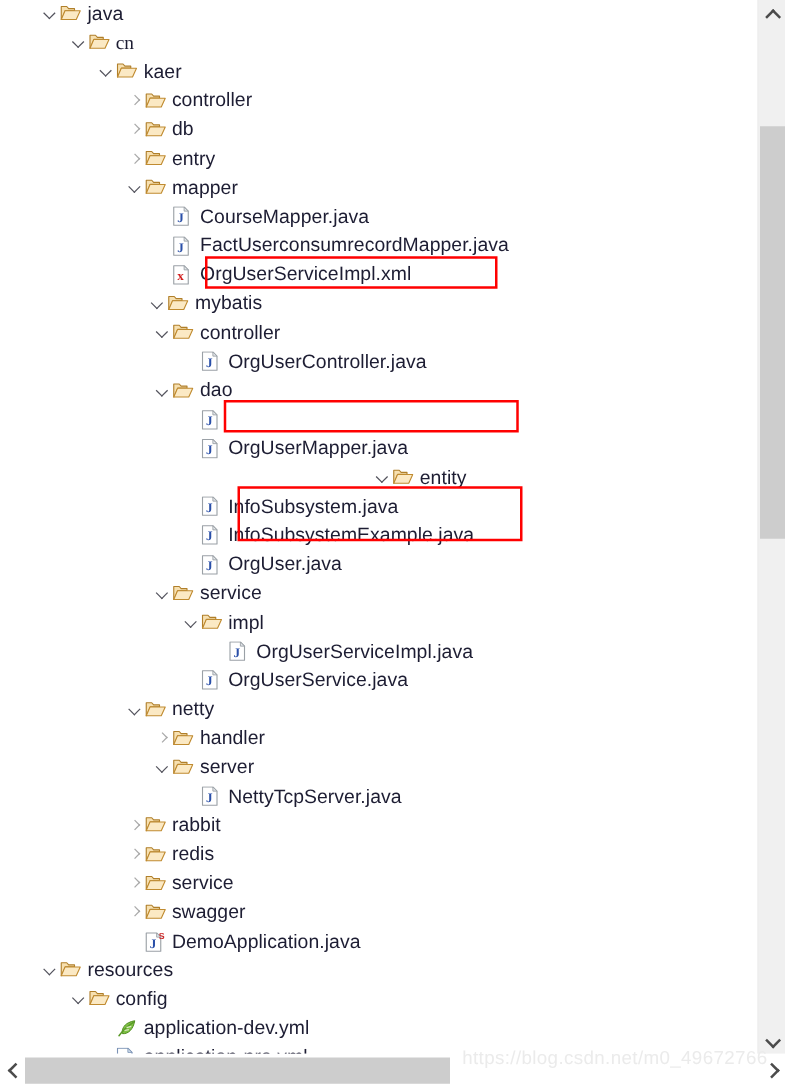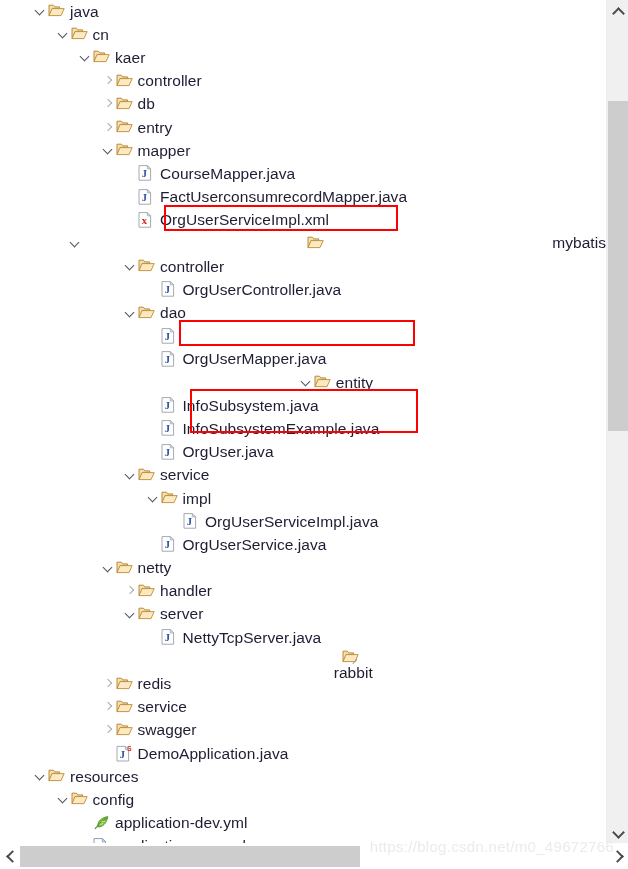--- a/index.html
+++ b/index.html
@@ -190,21 +190,21 @@
       <div class="tree-row" style="padding-left: 33px;">
         <span class="twisty expanded"></span>
         <span class="icon">
           <svg width="17" height="15" viewBox="0 0 17 15">
             <path d="M1,12.5 L1,2.2 L5.4,2.2 L6.9,3.9 L11.6,3.9 L11.6,5.4 L4.3,5.4 L1.3,12.5 Z" fill="#f7e0b0" stroke="#b07f2a" stroke-width="0.9" stroke-linejoin="round"></path>
             <path d="M4.0,5.6 L16.2,5.6 L13.0,12.6 L1.0,12.6 Z" fill="#fbe9c4" stroke="#c08b30" stroke-width="0.9" stroke-linejoin="round"></path>
           </svg>
         </span>
         <span class="label">java</span>
       </div>
-      <div class="tree-row" style="padding-left: 55.5px;">
+      <div class="tree-row" style="padding-left: 55.5px; font-family: Liberation Serif, serif;">
         <span class="twisty expanded"></span>
         <span class="icon">
           <svg width="17" height="15" viewBox="0 0 17 15">
             <path d="M1,12.5 L1,2.2 L5.4,2.2 L6.9,3.9 L11.6,3.9 L11.6,5.4 L4.3,5.4 L1.3,12.5 Z" fill="#f7e0b0" stroke="#b07f2a" stroke-width="0.9" stroke-linejoin="round"></path>
             <path d="M4.0,5.6 L16.2,5.6 L13.0,12.6 L1.0,12.6 Z" fill="#fbe9c4" stroke="#c08b30" stroke-width="0.9" stroke-linejoin="round"></path>
           </svg>
         </span>
         <span class="label">cn</span>
       </div>
       <div class="tree-row" style="padding-left: 78px;">
@@ -283,21 +283,21 @@
         <span class="twisty none"></span>
         <span class="icon">
           <svg width="14" height="16" viewBox="0 0 14 16">
             <path d="M1,0.6 L9.3,0.6 L12.6,3.9 L12.6,15.2 L1,15.2 Z" fill="#ffffff" stroke="#9aa0a6" stroke-width="0.9" stroke-linejoin="round"></path>
             <path d="M9.3,0.6 L9.3,3.9 L12.6,3.9 Z" fill="#e3e6ea" stroke="#9aa0a6" stroke-width="0.7"></path>
             <text x="6.5" y="12.3" font-family="Liberation Serif, serif" font-size="10.5" font-weight="bold" fill="#d21f1f" text-anchor="middle">x</text>
           </svg>
         </span>
         <span class="label">OrgUserServiceImpl.xml</span>
       </div>
-      <div class="tree-row" style="padding-left: 68px; justify-content: space-between;">
+      <div class="tree-row" style="padding-left: 119px;">
         <span class="twisty expanded"></span>
         <span class="icon">
           <svg width="17" height="15" viewBox="0 0 17 15">
             <path d="M1,12.5 L1,2.2 L5.4,2.2 L6.9,3.9 L11.6,3.9 L11.6,5.4 L4.3,5.4 L1.3,12.5 Z" fill="#f7e0b0" stroke="#b07f2a" stroke-width="0.9" stroke-linejoin="round"></path>
             <path d="M4.0,5.6 L16.2,5.6 L13.0,12.6 L1.0,12.6 Z" fill="#fbe9c4" stroke="#c08b30" stroke-width="0.9" stroke-linejoin="round"></path>
           </svg>
         </span>
         <span class="label">mybatis</span>
       </div>
       <div class="tree-row" style="padding-left: 123px;">
@@ -471,21 +471,21 @@
         <span class="twisty none"></span>
         <span class="icon">
           <svg width="14" height="16" viewBox="0 0 14 16">
             <path d="M1,0.6 L9.3,0.6 L12.6,3.9 L12.6,15.2 L1,15.2 Z" fill="#ffffff" stroke="#9aa0a6" stroke-width="0.9" stroke-linejoin="round"></path>
             <path d="M9.3,0.6 L9.3,3.9 L12.6,3.9 Z" fill="#e3e6ea" stroke="#9aa0a6" stroke-width="0.7"></path>
             <text x="6.5" y="12.3" font-family="Liberation Serif, serif" font-size="10.5" font-weight="bold" fill="#2a4fa8" text-anchor="middle">J</text>
           </svg>
         </span>
         <span class="label">NettyTcpServer.java</span>
       </div>
-      <div class="tree-row" style="padding-left: 100.5px; flex-direction: column;">
+      <div class="tree-row" style="padding-left: 100.5px;">
         <span class="twisty collapsed"></span>
         <span class="icon">
           <svg width="17" height="15" viewBox="0 0 17 15">
             <path d="M1,12.5 L1,2.2 L5.4,2.2 L6.9,3.9 L11.6,3.9 L11.6,5.4 L4.3,5.4 L1.3,12.5 Z" fill="#f7e0b0" stroke="#b07f2a" stroke-width="0.9" stroke-linejoin="round"></path>
             <path d="M4.0,5.6 L16.2,5.6 L13.0,12.6 L1.0,12.6 Z" fill="#fbe9c4" stroke="#c08b30" stroke-width="0.9" stroke-linejoin="round"></path>
           </svg>
         </span>
         <span class="label">rabbit</span>
       </div>
       <div class="tree-row" style="padding-left: 100.5px;">

